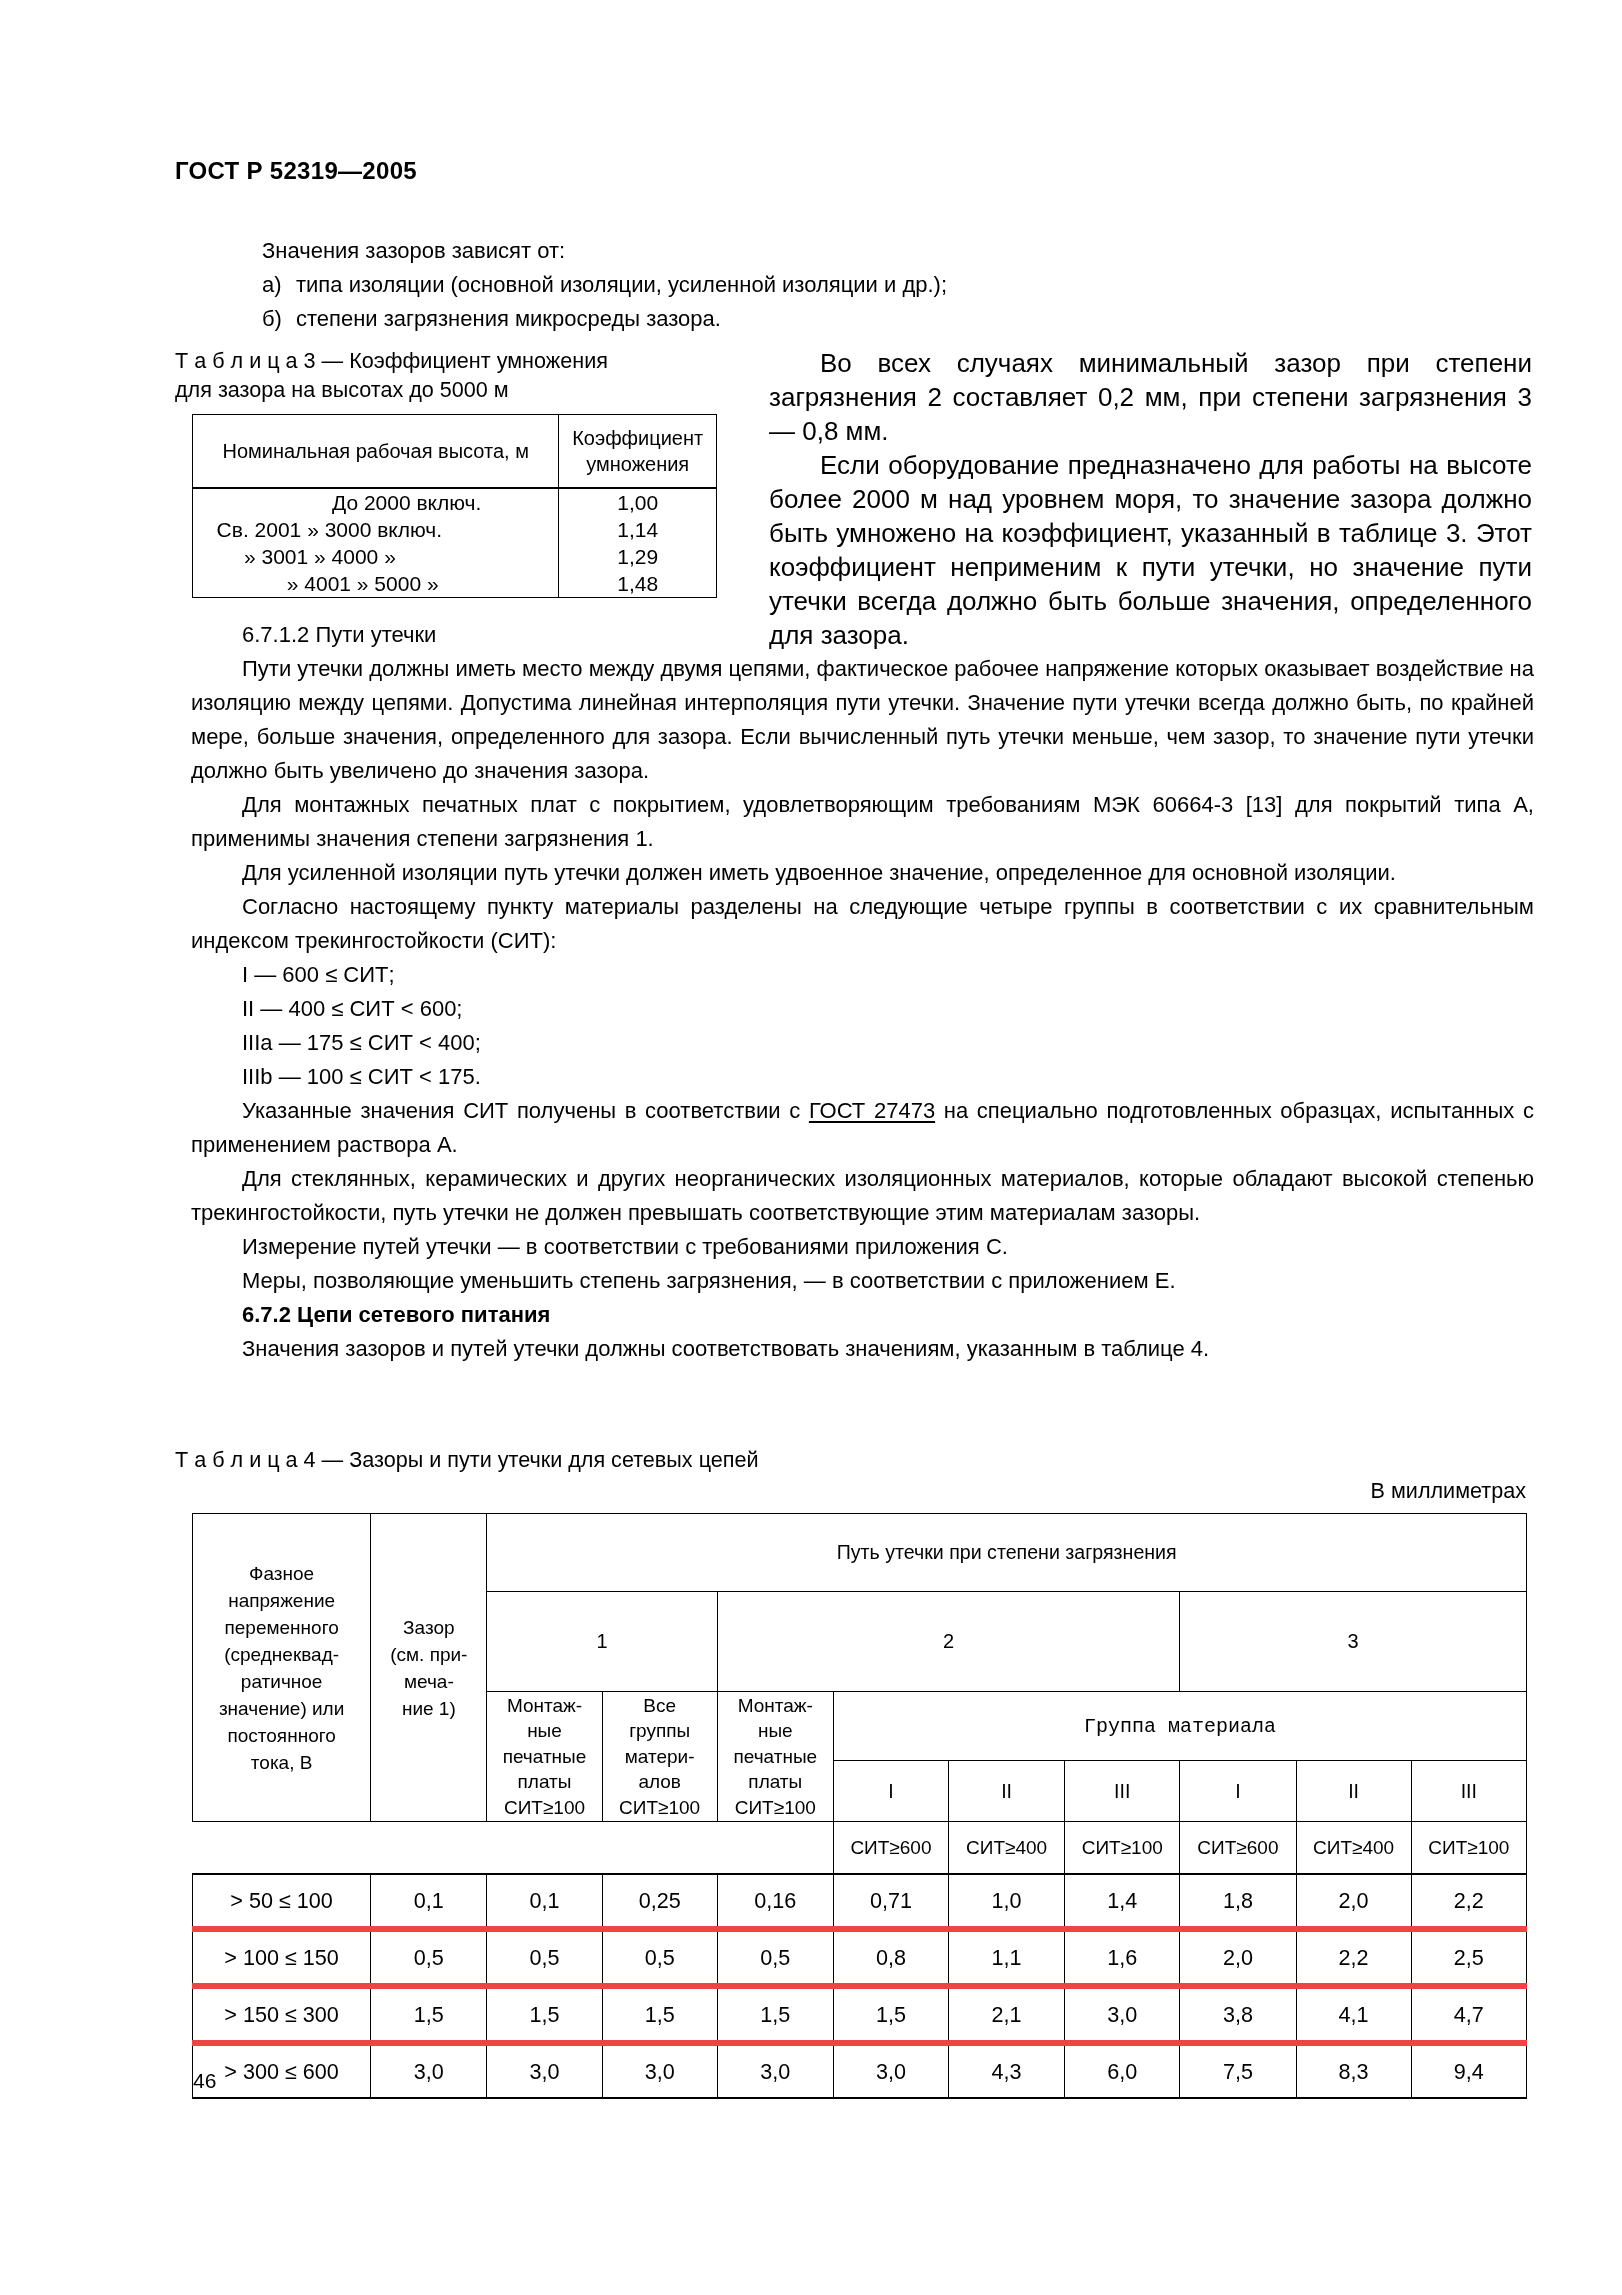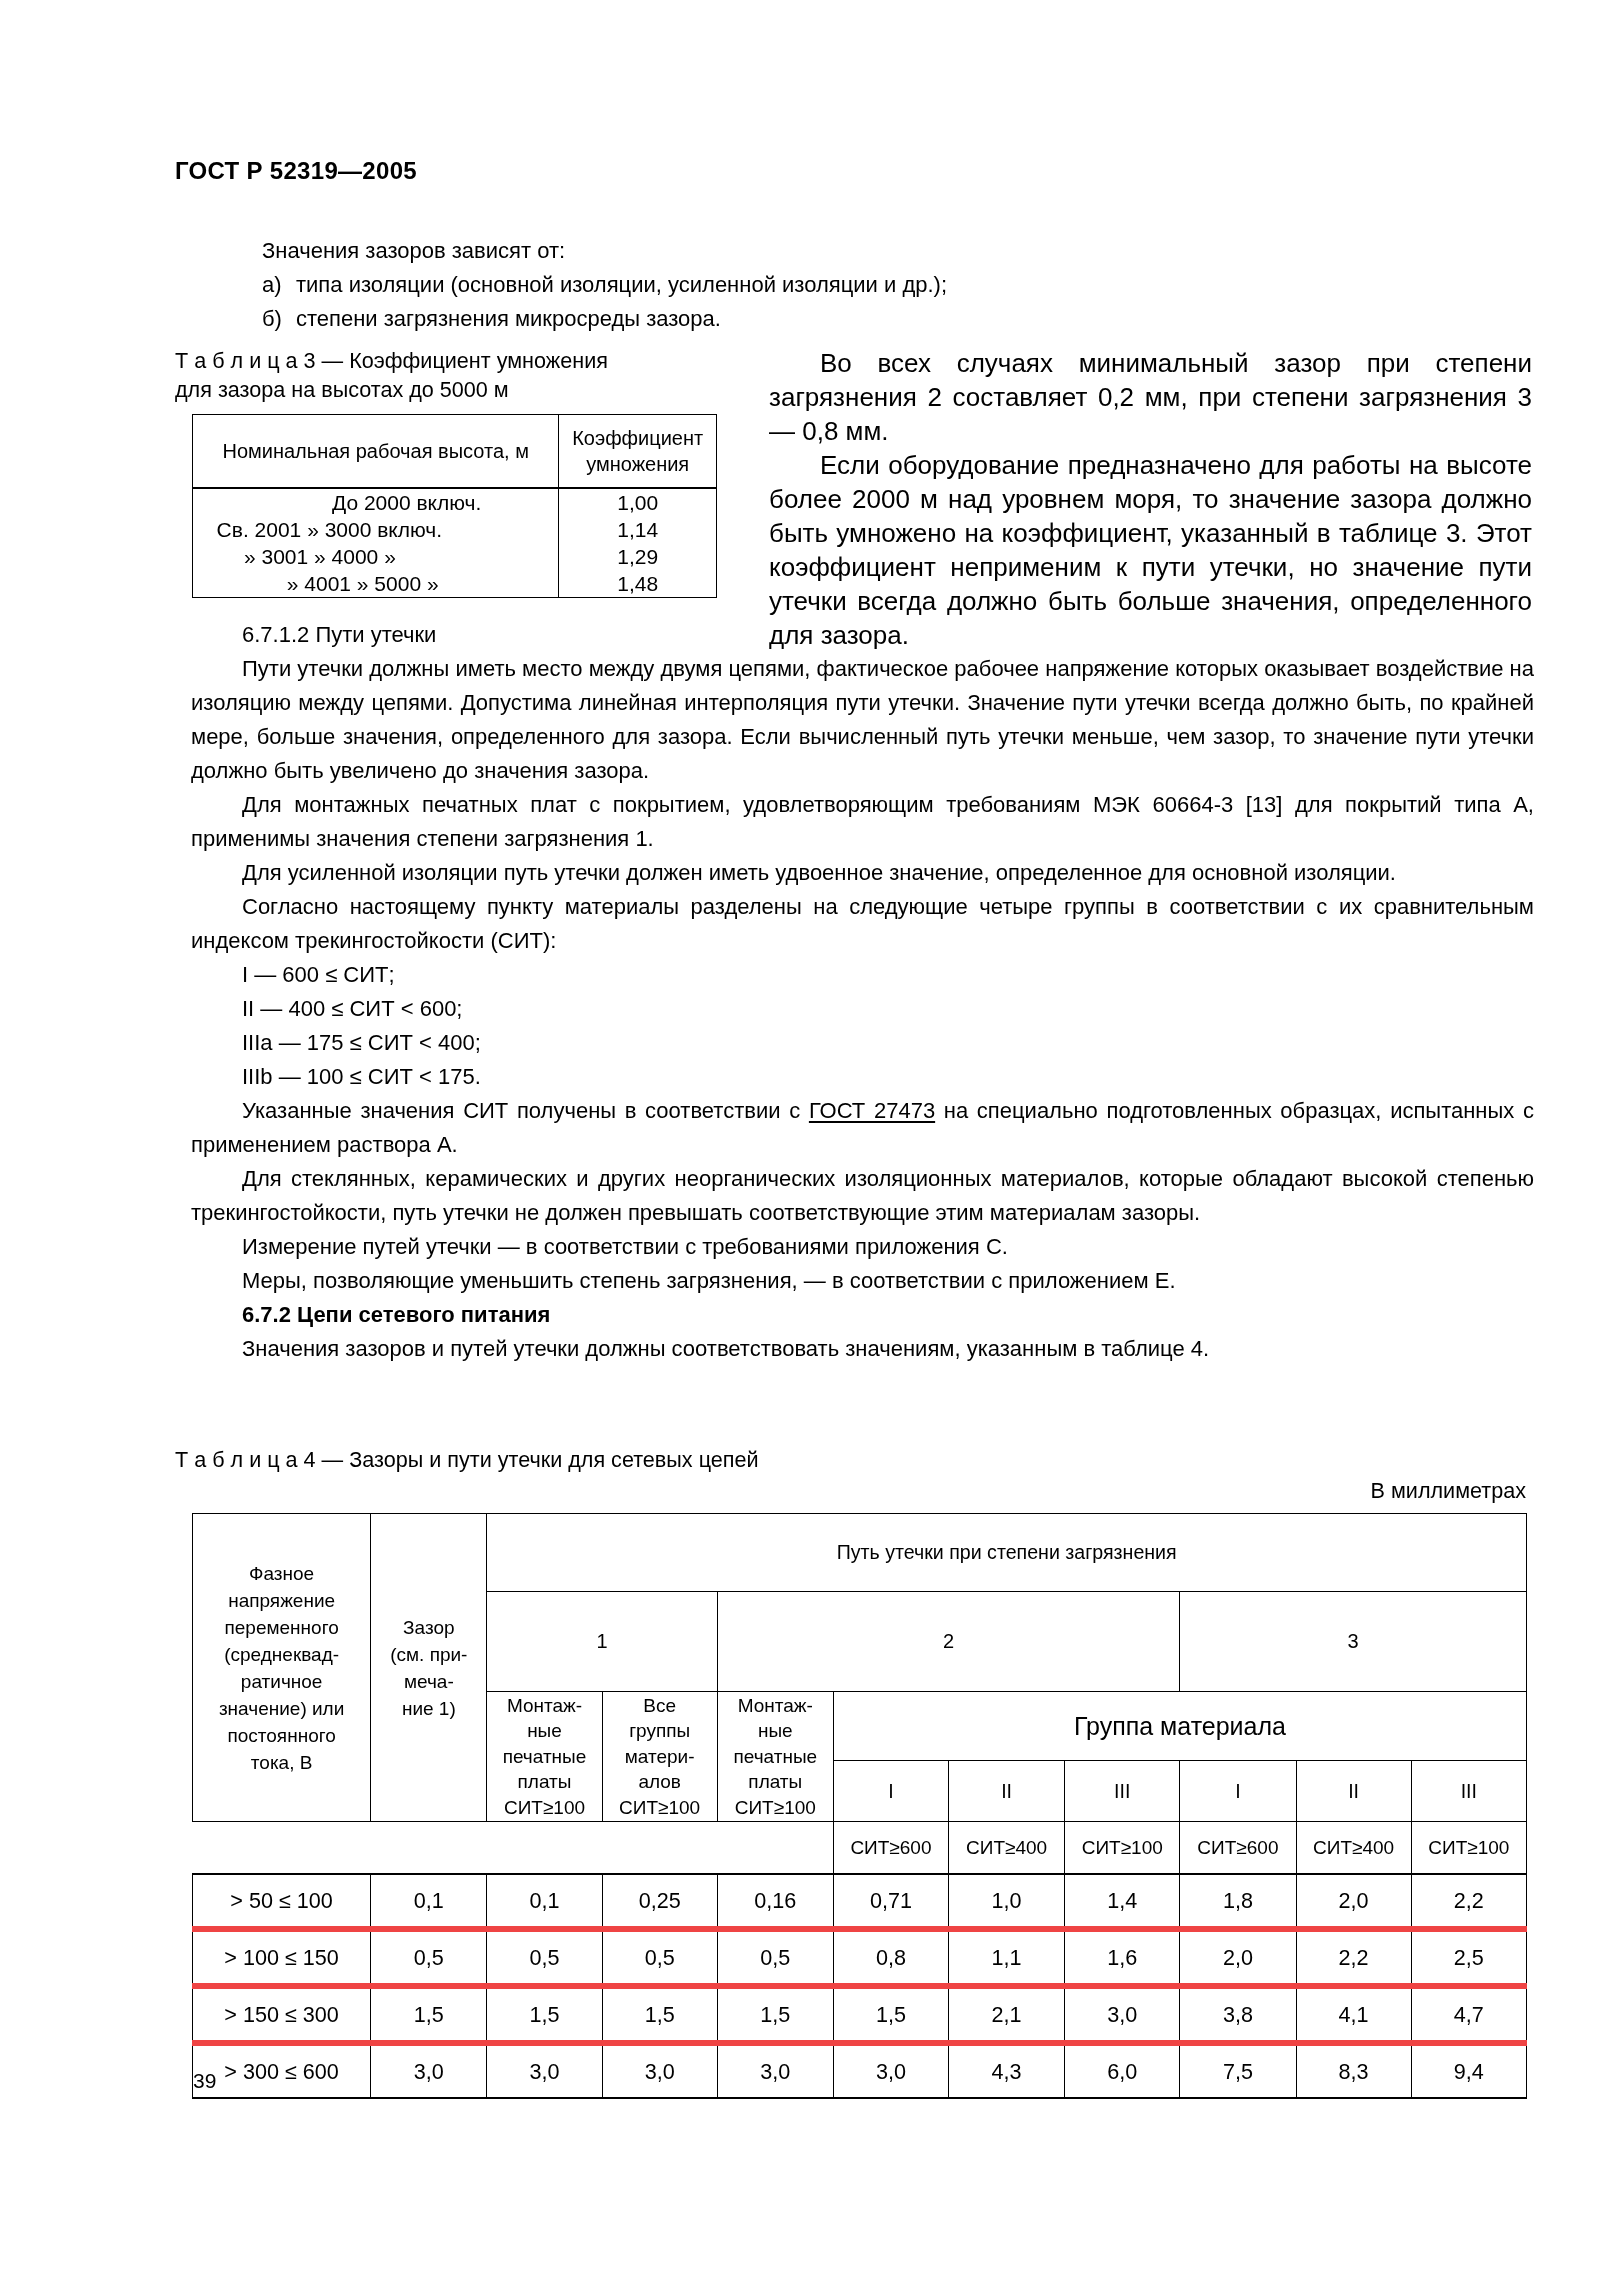--- a/index.html
+++ b/index.html
@@ -155,21 +155,21 @@
     text-align: center;
     vertical-align: middle;
     padding: 0 1.3px;
     line-height: 25px;
   }
   table.t4 .th-voltage { font-size: 19px; line-height: 27px; }
   table.t4 .th-zazor   { font-size: 19px; line-height: 27px; }
   table.t4 .th-path    { font-size: 19.6px; }
   table.t4 .th-degree  { font-size: 20px; }
   table.t4 .th-sub     { font-size: 19px; line-height: 25.5px; }
-  table.t4 .th-group   { font-size: 25px; }
+  table.t4 .th-group   { font-size: 20px; font-family: Liberation Mono, monospace; }
   table.t4 .th-roman   { font-size: 19.6px; }
   table.t4 .th-cit     { font-size: 19px; }
   table.t4 tr.datarow td {
     height: 51px;
     font-size: 21.6px;
     border-top: 6px solid #ef4444;
     border-bottom: 2px solid #000;
   }
   table.t4 tr.firstdata td { border-top: 2.6px solid #000; }
 
@@ -388,16 +388,16 @@
         <td>3,0</td>
         <td>4,3</td>
         <td>6,0</td>
         <td>7,5</td>
         <td>8,3</td>
         <td>9,4</td>
       </tr>
     </tbody>
   </table>
 
-  <div class="page-num">39</div>
+  <div class="page-num">46</div>
 
 </div>
 
 
 </body></html>

